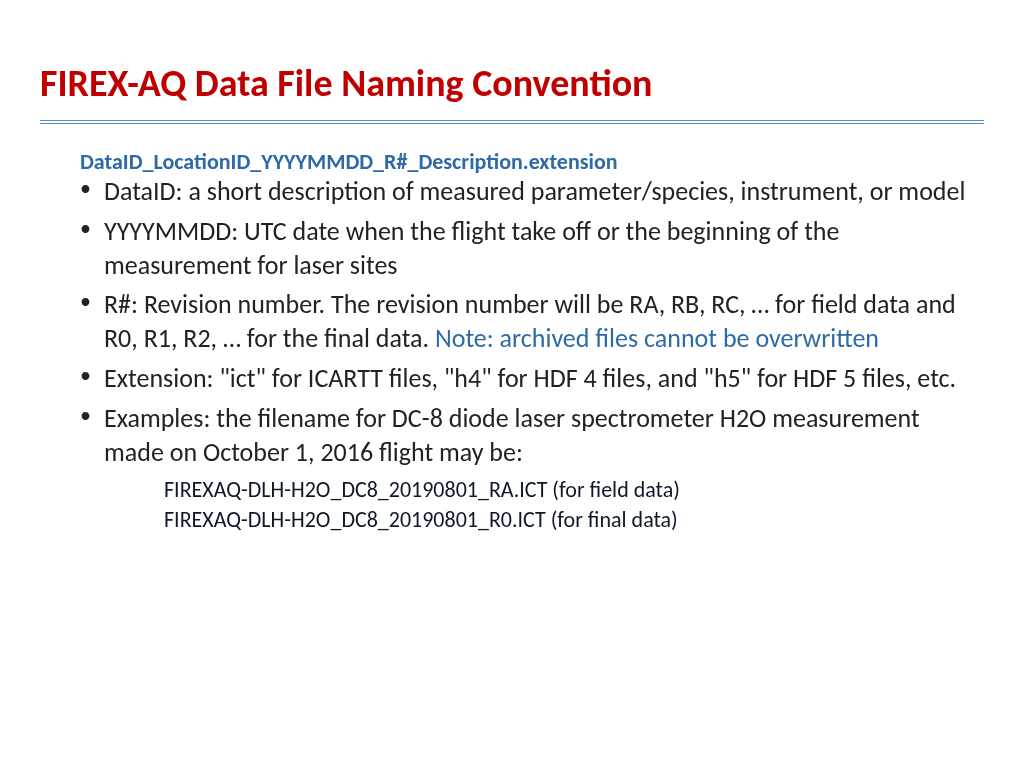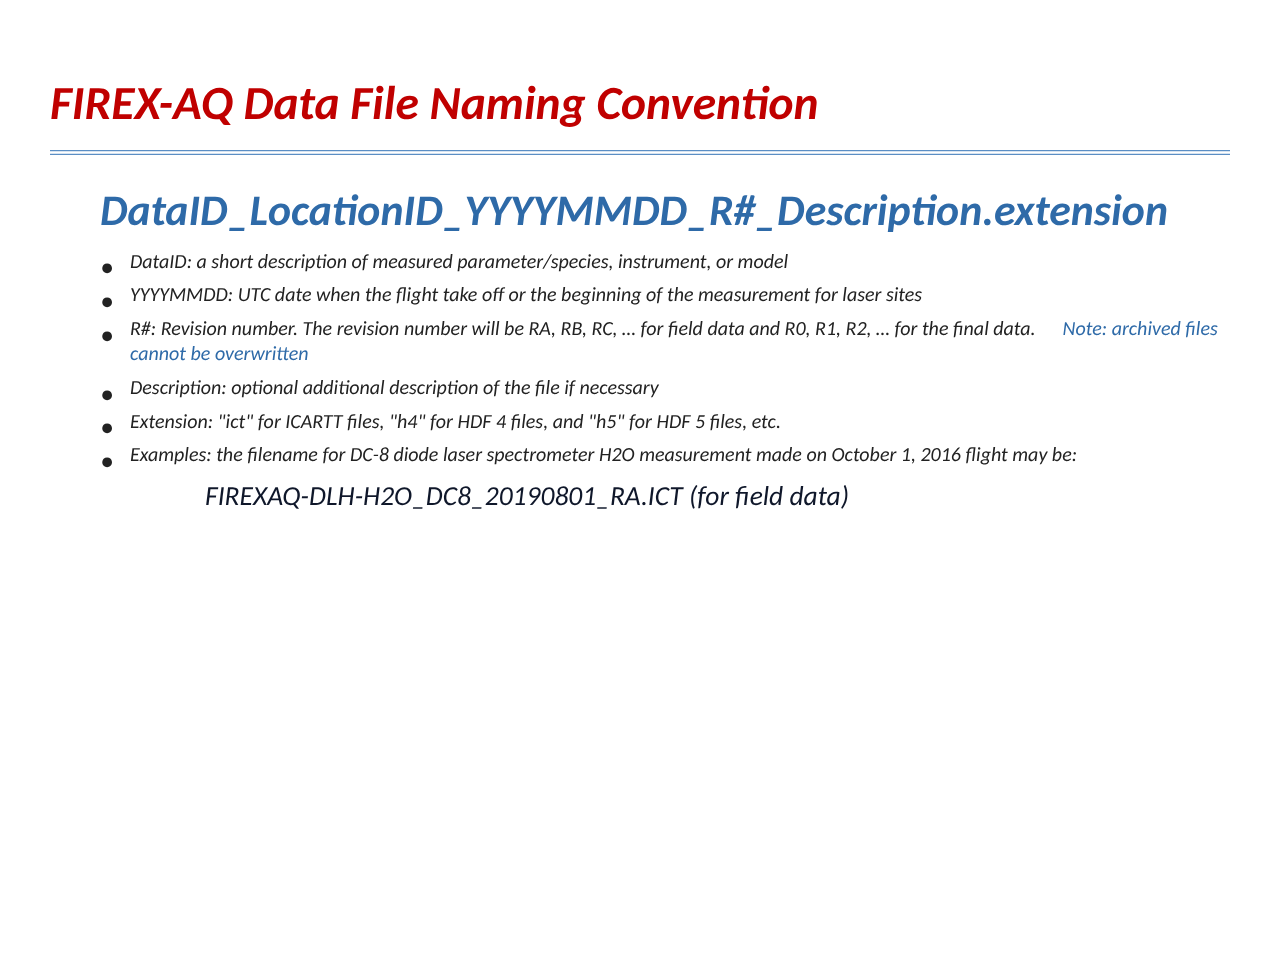--- a/index.html
+++ b/index.html
@@ -1,15 +1,15 @@
 <!DOCTYPE html>
 <html><head>
   <meta charset="utf-8">
   <style>
-    * { margin: 0; padding: 0; box-sizing: border-box; font-style: italic; }
+    * { margin: 0; padding: 0; box-sizing: border-box; }
     body {
       width: 1024px;
       height: 768px;
       background: #ffffff;
       font-family: Calibri, "Segoe UI", Arial, sans-serif;
       padding: 60px 40px 40px 40px;
       color: #222;
     }
     .slide-title {
       font-size: 38px;
@@ -19,46 +19,45 @@
       padding-left: 0;
     }
     .divider {
       border: none;
       border-top: 4px double #5b8ec4;
       height: 4px;
       margin-bottom: 24px;
     }
     .content { padding-left: 40px; }
     .format-line {
-      font-size: 35px;
+      font-size: 22px;
       font-weight: 700;
       color: #2e6aa8;
-      margin-bottom: 10px;
     }
     ul.bullets {
       list-style: none;
       padding-left: 0;
     }
     ul.bullets > li {
-      font-size: 16px;
+      font-size: 26px;
       line-height: 1.3;
       color: #222;
       margin-bottom: 6px;
       position: relative;
       padding-left: 24px;
     }
     ul.bullets > li::before {
       content: "•";
       position: absolute;
       left: 0;
       top: 0;
       font-size: 22px;
       color: #222;
     }
-    .note-inline { color: #2e6aa8; margin-left: 18px; }
+    .note-inline { color: #2e6aa8; }
     .examples {
       margin-top: 4px;
       padding-left: 84px;
     }
     .examples div {
       font-size: 22px;
       line-height: 1.35;
       color: #0f172a;
     }
   </style>
@@ -70,21 +69,21 @@
 
 <div class="content">
   <div class="format-line">DataID_LocationID_YYYYMMDD_R#_Description.extension</div>
 
   <ul class="bullets">
     <li>DataID: a short description of measured parameter/species, instrument, or model</li>
     <li>YYYYMMDD: UTC date when the flight take off or the beginning of the measurement for laser sites</li>
     <li>
       <span>R#: Revision number. The revision number will be RA, RB, RC, … for field data and R0, R1, R2, … for the final data.  </span><span class="note-inline">Note: archived files cannot be overwritten</span>
     </li>
-    <li>Description: optional additional description of the file if necessary</li>
     <li>Extension: "ict" for ICARTT files, "h4" for HDF 4 files, and "h5" for HDF 5 files, etc.</li>
     <li>Examples: the filename for DC-8 diode laser spectrometer H2O measurement made on October 1, 2016 flight may be:</li>
   </ul>
 
   <div class="examples">
     <div>FIREXAQ-DLH-H2O_DC8_20190801_RA.ICT (for field data)</div>
+    <div>FIREXAQ-DLH-H2O_DC8_20190801_R0.ICT (for final data)</div>
   </div>
 </div>
 
 </body></html>

